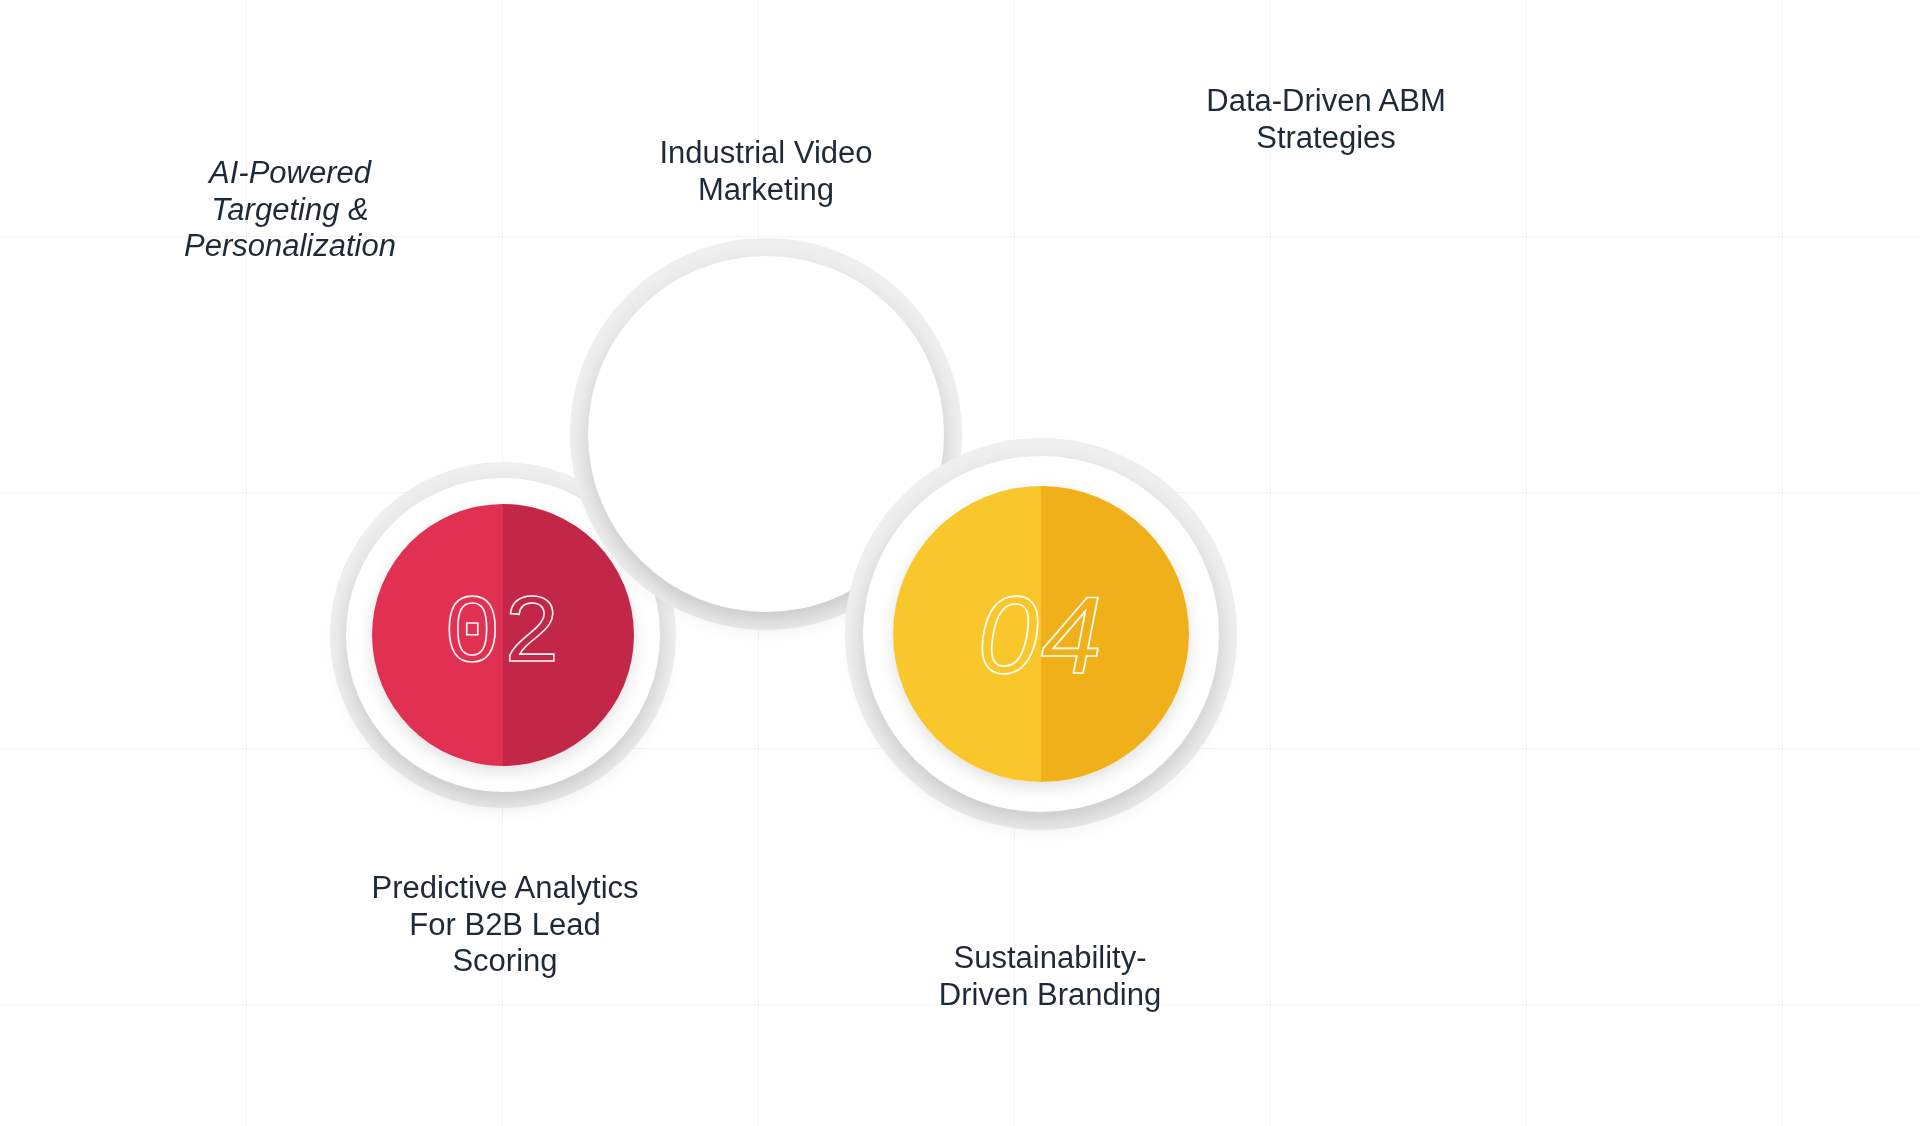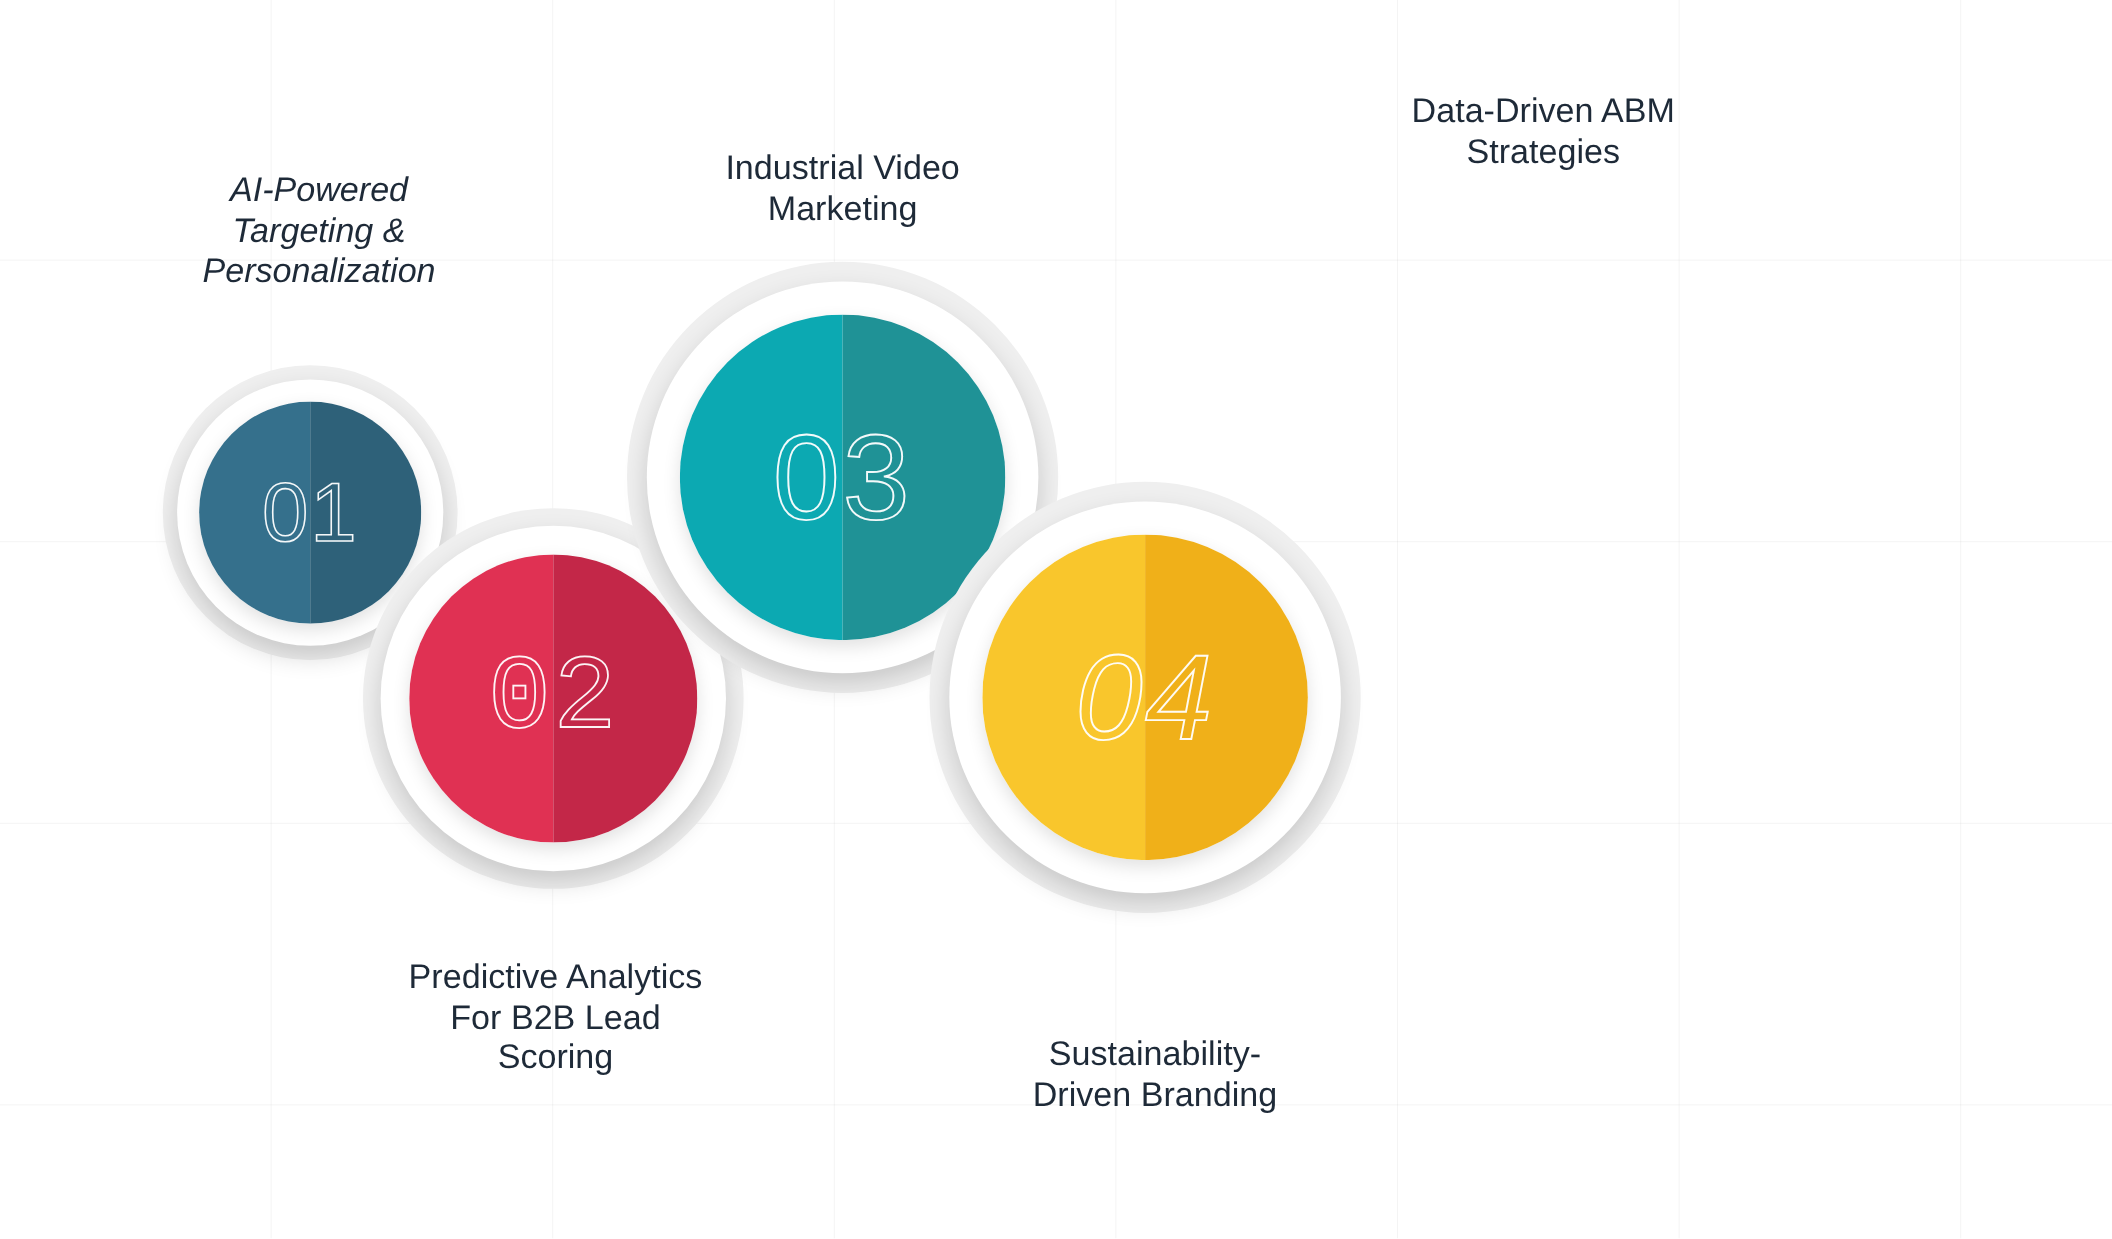--- a/index.html
+++ b/index.html
@@ -118,68 +118,54 @@
   #node-4 .ring { inset: 18px; }
   #node-4 .disc { inset: 48px; font-style: italic; }
   #node-4 .num  { font-size: 110px; -webkit-text-stroke-width: 1.7px; }
   #label-4 { left: 880px; top: 940px; width: 340px; text-align: center; }
 
   
   #node-5 { left: 1097px; top: 204px; width: 510px; height: 510px; }
   #node-5 .ring { inset: 22px; }
   #node-5 .disc { inset: 60px; }
   #node-5 .num  { font-size: 142px; -webkit-text-stroke-width: 2px; }
-  #label-5 { left: 1223px; top: 83px; width: 360px; text-align: center; }
+  #label-5 { left: 1146px; top: 83px; width: 360px; text-align: center; }
 </style>
 </head>
 <body>
 
 <div id="canvas">
 
   <div class="label center" id="label-1" style="color: rgb(30, 42, 56); font-style: italic;">AI-Powered
 Targeting &amp;
 Personalization</div>
   <div class="label center" id="label-2" style="color: rgb(30, 42, 56);">Predictive Analytics
 For B2B Lead
 Scoring</div>
   <div class="label center" id="label-4" style="color: rgb(30, 42, 56);">Sustainability-
 Driven Branding</div>
   <div class="label center" id="label-3" style="color: rgb(30, 42, 56);">Industrial Video
 Marketing</div>
   <div class="label center" id="label-5" style="color: rgb(30, 42, 56);">Data-Driven ABM
 Strategies</div>
 
-  <div class="node" id="node-1">
-    <div class="halo" style="background: rgb(239, 239, 239);"></div>
-    <div class="ring" style="background: rgb(255, 255, 255);"></div>
-    <div class="disc">
-      <div class="half-l" style="background: rgb(53, 112, 140);"></div>
-      <div class="half-r" style="background: rgb(46, 97, 121);"></div>
-      <div class="num">01</div>
-    </div>
-  </div>
 
   <div class="node" id="node-2">
     <div class="halo" style="background: rgb(239, 239, 239);"></div>
     <div class="ring" style="background: rgb(255, 255, 255);"></div>
     <div class="disc">
       <div class="half-l" style="background: rgb(224, 49, 83);"></div>
       <div class="half-r" style="background: rgb(195, 39, 72);"></div>
       <div class="num">02</div>
     </div>
   </div>
 
   <div class="node" id="node-3">
     <div class="halo" style="background: rgb(239, 239, 239);"></div>
     <div class="ring" style="background: rgb(255, 255, 255);"></div>
-    <div class="disc">
-      <div class="half-l" style="background: rgb(12, 169, 178);"></div>
-      <div class="half-r" style="background: rgb(31, 146, 150);"></div>
-      <div class="num">03</div>
-    </div>
   </div>
 
   <div class="node" id="node-4">
     <div class="halo" style="background: rgb(239, 239, 239);"></div>
     <div class="ring" style="background: rgb(255, 255, 255);"></div>
     <div class="disc">
       <div class="half-l" style="background: rgb(249, 198, 44);"></div>
       <div class="half-r" style="background: rgb(240, 176, 25);"></div>
       <div class="num">04</div>
     </div>

